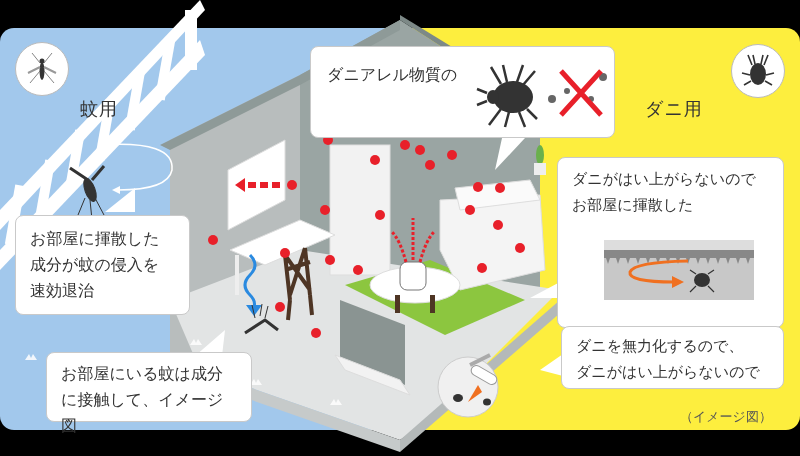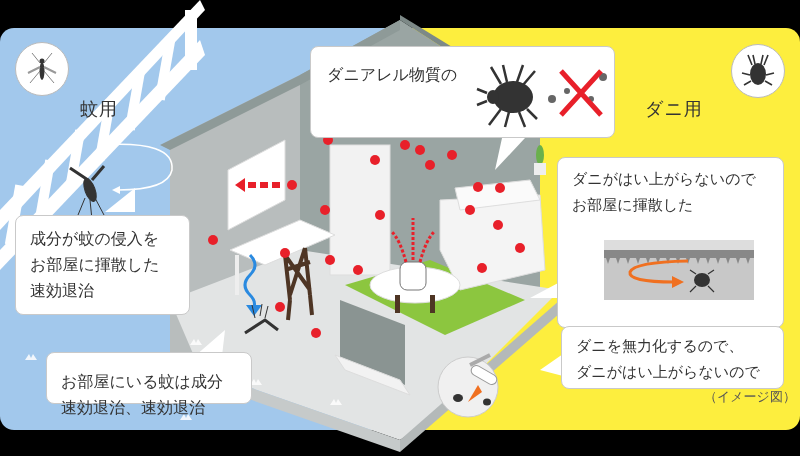--- a/index.html
+++ b/index.html
@@ -188,28 +188,28 @@
   <svg style="position:absolute;left:236px;top:16px;" width="62" height="60" viewBox="0 0 62 60">
     <circle cx="5" cy="36" r="4" fill="#666"></circle>
     <circle cx="20" cy="28" r="3" fill="#666"></circle>
     <circle cx="44" cy="36" r="3" fill="#666"></circle>
     <circle cx="56" cy="14" r="4" fill="#666"></circle>
     <path d="M14 8 L54 52 M54 8 L14 52" stroke="#e8202a" stroke-width="5"></path>
   </svg>
 </div>
 
 <div class="bubble" style="left:15px;top:215px;width:175px;height:100px;padding:10px 14px;">
+  <div>お部屋に揮散した</div>
   <div>成分が蚊の侵入を</div>
-  <div>お部屋に揮散した</div>
   <div>速効退治</div>
 </div>
 
-<div class="bubble" style="left:46px;top:352px;width:206px;height:52px;padding:16px 14px;">
+<div class="bubble" style="left:46px;top:352px;width:206px;height:70px;padding:8px 14px;">
   <div>お部屋にいる蚊は成分</div>
-  <div>速効退治、速効退治</div>
+  <div>に接触して、イメージ図</div>
 </div>
 
 <div class="bubble" style="left:557px;top:157px;width:227px;height:171px;padding:8px 14px;font-size:15px;">
   <div>ダニがはい上がらないので</div>
   <div>お部屋に揮散した</div>
   <svg style="position:absolute;left:46px;top:82px;" width="150" height="60" viewBox="0 0 150 60">
     <rect x="0" y="0" width="150" height="10" fill="#ddd"></rect>
     <rect x="0" y="10" width="150" height="8" fill="#888"></rect>
     <rect x="0" y="18" width="150" height="42" fill="#c8c8c8"></rect>
     <g fill="#888">
@@ -234,13 +234,13 @@
     <ellipse cx="98" cy="40" rx="8" ry="7" fill="#333"></ellipse>
     <path d="M92 34 L86 30 M104 34 L110 30 M92 46 L86 52 M104 46 L110 52" stroke="#333" stroke-width="1.2"></path>
   </svg>
 </div>
 
 <div class="bubble" style="left:561px;top:326px;width:223px;height:63px;padding:6px 14px;font-size:15px;">
   <div>ダニを無力化するので、</div>
   <div>ダニがはい上がらないので</div>
 </div>
 
-<div class="caption" style="left:680px;top:388px;margin-left:24px;">（イメージ図）</div>
+<div class="caption" style="left:680px;top:408px;">（イメージ図）</div>
 
 </body></html>

